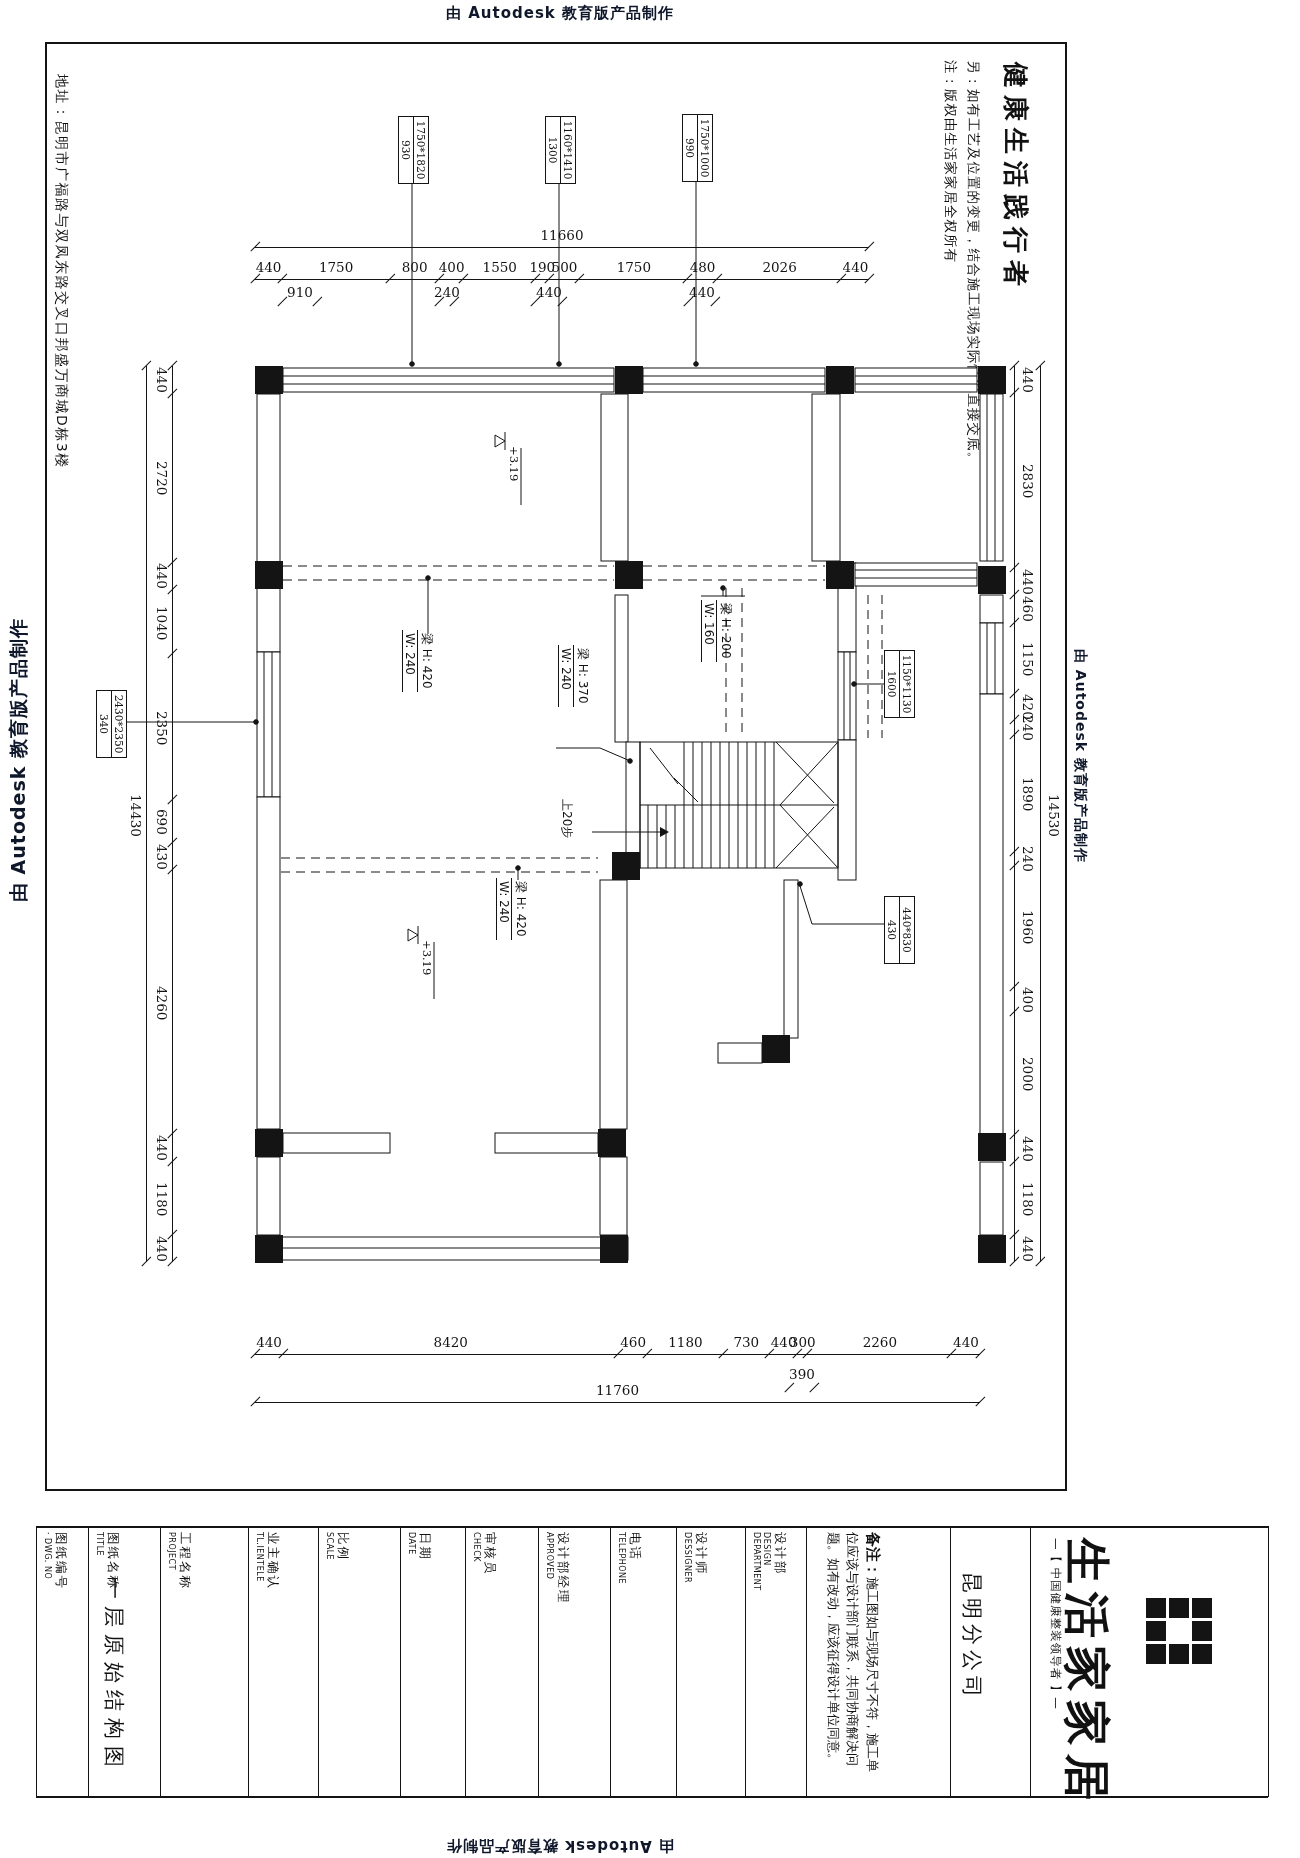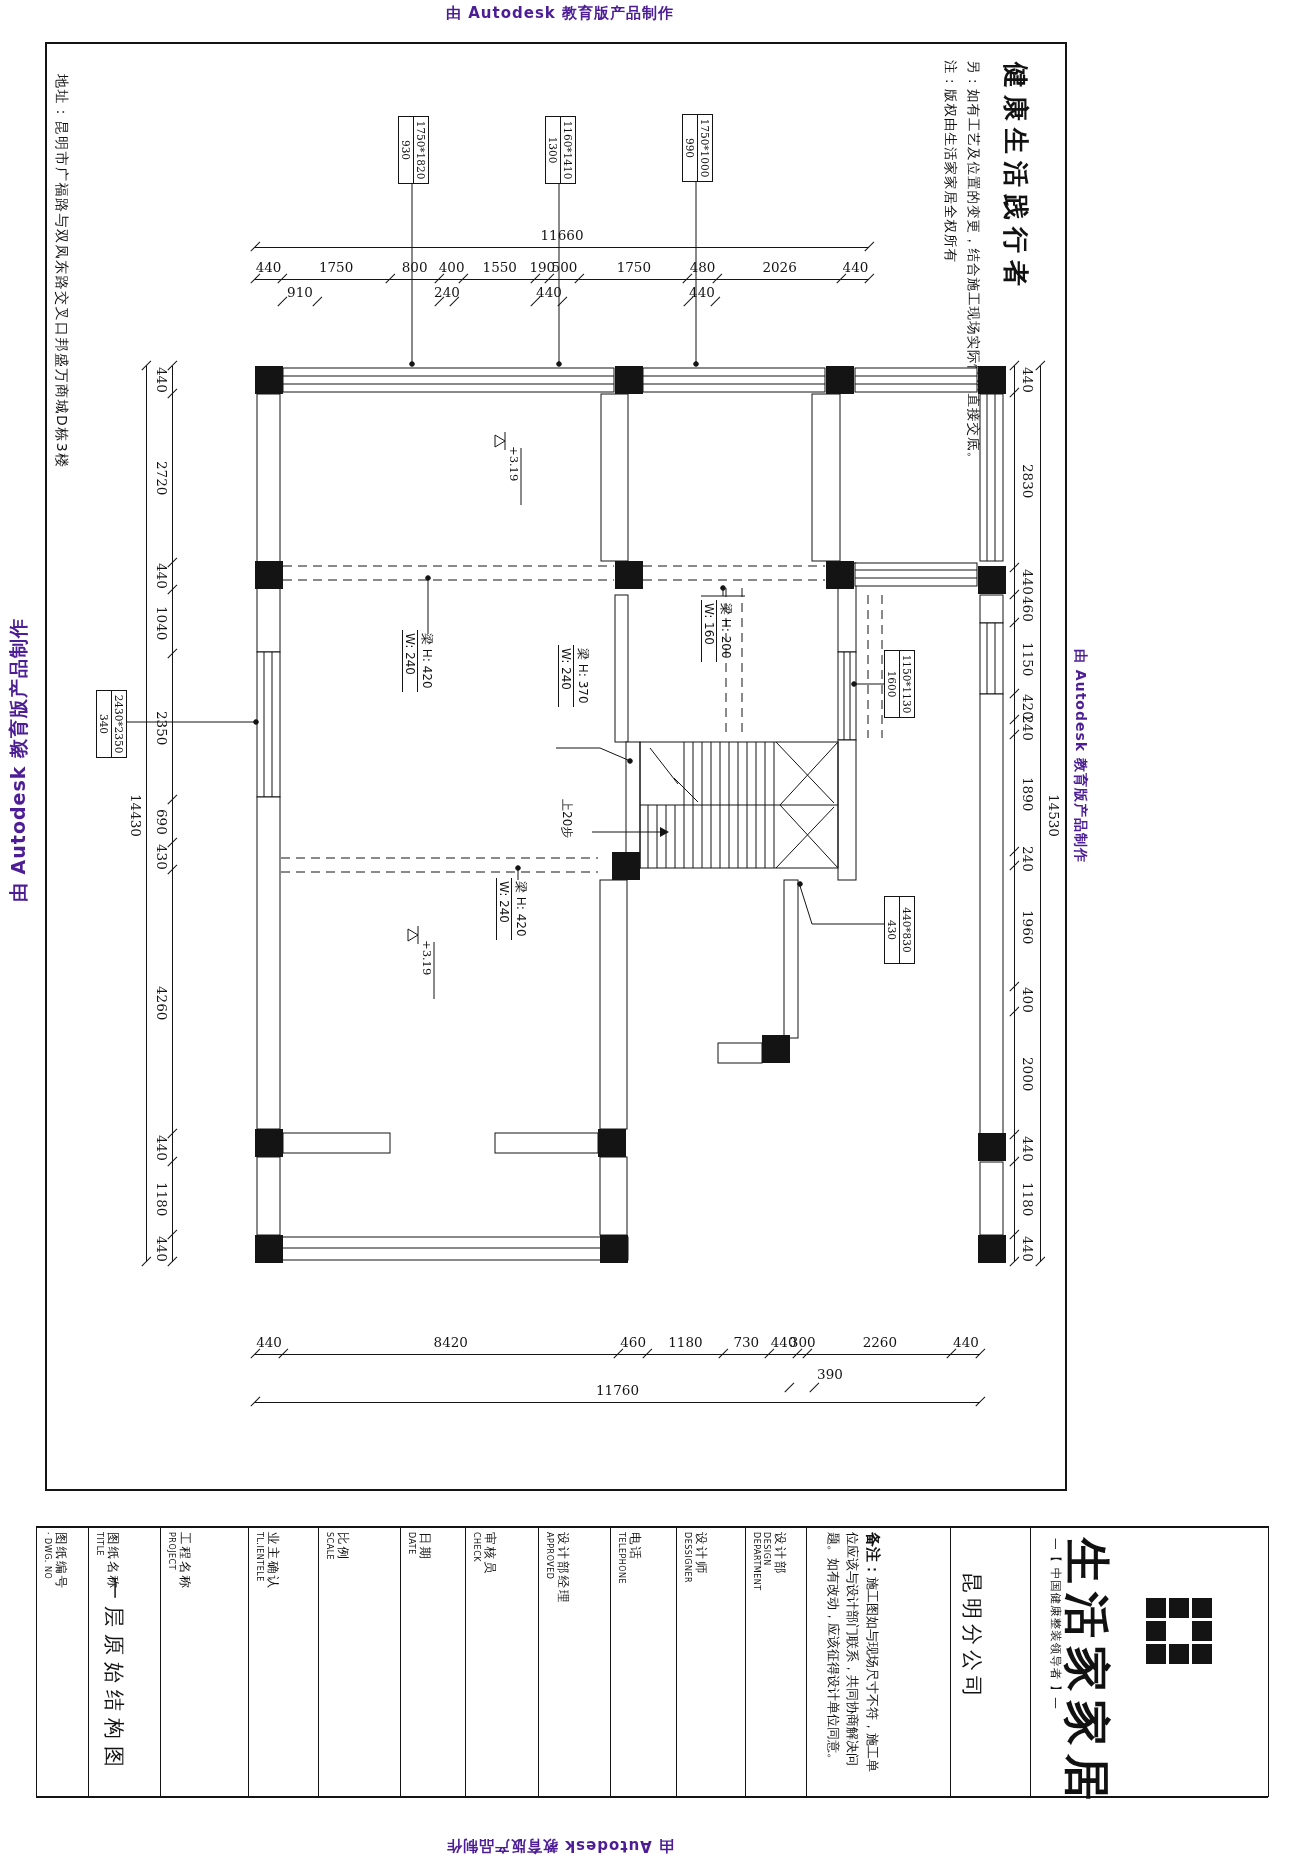--- a/index.html
+++ b/index.html
@@ -1,20 +1,20 @@
 <!DOCTYPE html>
 <html><head>
 <meta charset="utf-8">
 <style>
   html,body{margin:0;padding:0;background:#ddd}
   .page{position:relative;width:1300px;height:1858px;background:#fff;color:#111;
         font-family:"DejaVu Sans",sans-serif;overflow:hidden}
   .abs{position:absolute}
   .frame{position:absolute;left:45px;top:42px;width:1018px;height:1445px;border:2.5px solid #141414}
-  .banner{position:absolute;font-size:15px;font-weight:bold;letter-spacing:1px;white-space:nowrap;color:#4c1d95}
+  .banner{position:absolute;font-size:15px;font-weight:bold;letter-spacing:1px;white-space:nowrap;color:#0f172a}
   
   .vw{position:absolute}
   .vw .vi{display:inline-block;transform-origin:0 0;transform:rotate(90deg) translateY(-100%);white-space:nowrap}
   
   .vwccw .vi{transform:rotate(-90deg) translateX(-100%)}
   .slogan{font-size:26px;font-weight:bold;letter-spacing:7px}
   .note{font-size:13.5px;letter-spacing:1px}
   .addr{font-size:14px;letter-spacing:1.5px}
   .dimtxt{font-family:"DejaVu Serif",serif;font-size:13.5px;color:#141414}
   .hnum{position:absolute;transform:translateX(-50%);white-space:nowrap}
@@ -362,21 +362,21 @@
       <div class="tick" style="left: 311.393px; top: 301.3px;"></div>
       <div class="dimtxt hnum" style="left: 447px; top: 284px;">240</div>
       <div class="tick" style="left: 433.096px; top: 301.3px;"></div>
       <div class="tick" style="left: 447.904px; top: 301.3px;"></div>
       <div class="dimtxt hnum" style="left: 549px; top: 284px;">440</div>
       <div class="tick" style="left: 528.926px; top: 301.3px;"></div>
       <div class="tick" style="left: 556.074px; top: 301.3px;"></div>
       <div class="dimtxt hnum" style="left: 702px; top: 284px;">440</div>
       <div class="tick" style="left: 681.926px; top: 301.3px;"></div>
       <div class="tick" style="left: 709.074px; top: 301.3px;"></div>
-      <div class="dimtxt hnum" style="left: 830px; top: 1366px;">390</div>
+      <div class="dimtxt hnum" style="left: 802px; top: 1366px;">390</div>
       <div class="tick" style="left: 783.468px; top: 1387.3px;"></div>
       <div class="tick" style="left: 807.532px; top: 1387.3px;"></div>
       <div class="vw wlab" style="left: 398px; top: 116px;"><div class="vi"><div class="wl1">1750*1820</div><div class="wl2">930</div></div></div>
       <div class="vw wlab" style="left: 545px; top: 116px;"><div class="vi"><div class="wl1">1160*1410</div><div class="wl2">1300</div></div></div>
       <div class="vw wlab" style="left: 682px; top: 114px;"><div class="vi"><div class="wl1">1750*1000</div><div class="wl2">990</div></div></div>
       <div class="vw wlab" style="left: 96px; top: 690px;"><div class="vi"><div class="wl1">2430*2350</div><div class="wl2">340</div></div></div>
       <div class="vw wlab" style="left: 884px; top: 650px;"><div class="vi"><div class="wl1">1150*1130</div><div class="wl2">1600</div></div></div>
       <div class="vw wlab" style="left: 884px; top: 896px;"><div class="vi"><div class="wl1">440*830</div><div class="wl2">430</div></div></div>
       <div class="vw blab" style="left: 402px; top: 630px;"><div class="vi"><div class="bl">梁 H: 420</div><div class="bl">W: 240</div></div></div>
       <div class="vw blab" style="left: 496px; top: 878px;"><div class="vi"><div class="bl">梁 H: 420</div><div class="bl">W: 240</div></div></div>

